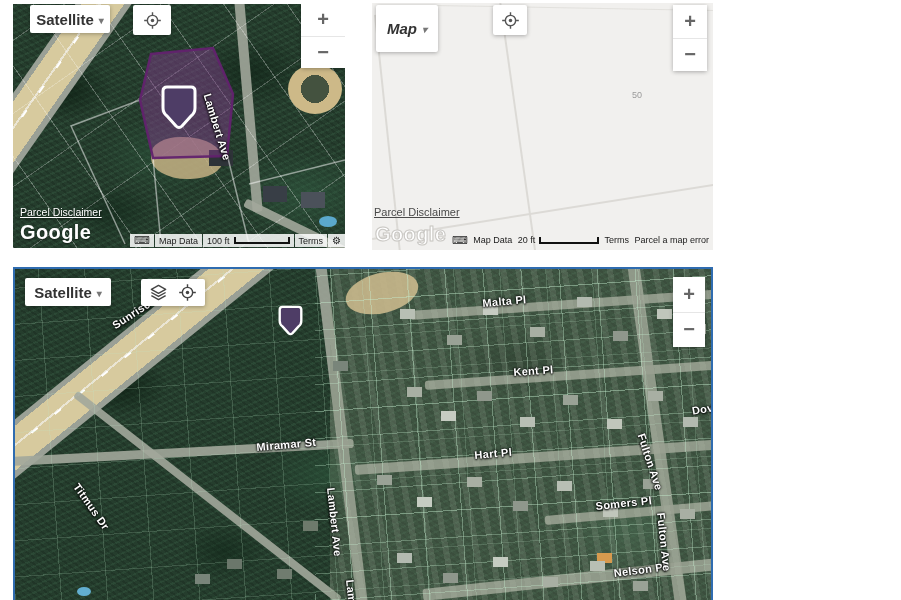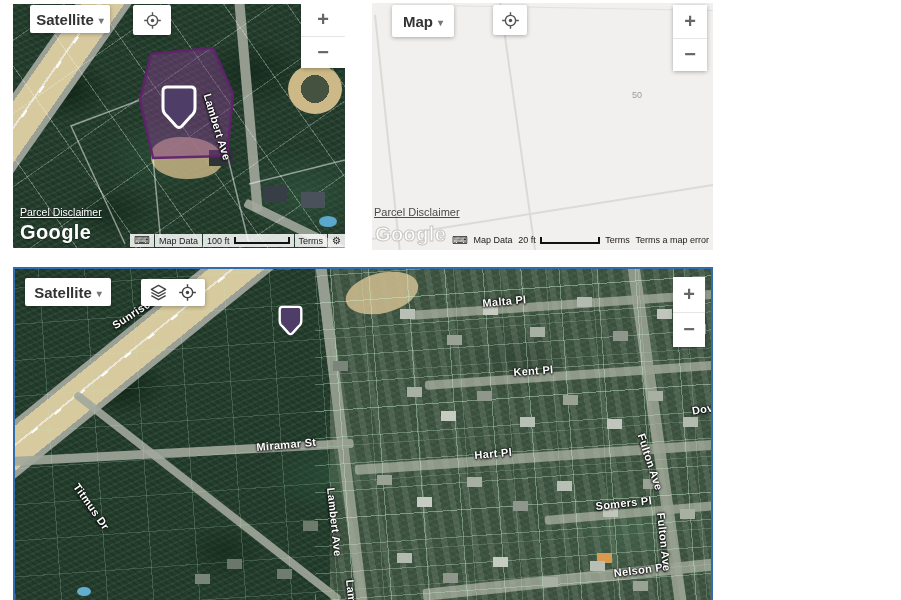--- a/index.html
+++ b/index.html
@@ -121,21 +121,21 @@
   </div>
 </div>
 
 <div class="map" id="map2" style="left:372px;top:3px;width:341px;height:247px;background:#f1f0ee;">
   <div class="map2line" style="left:2px;top:12px;width:2px;height:245px;transform:rotate(-6deg);"></div>
   <div class="map2line" style="left:127px;top:-2px;width:2px;height:255px;transform:rotate(-8deg);"></div>
   <div class="map2line" style="left:0;top:235px;width:348px;height:2px;transform:rotate(-9deg);"></div>
   <div class="map2line" style="left:60px;top:2px;width:285px;height:1px;transform:rotate(1deg);opacity:.7;"></div>
   <span style="position:absolute;left:260px;top:87px;font-size:9px;color:#9a9a9a;z-index:2;">50</span>
 
-  <div class="chip maptype" style="left:20px;top:2px;width:62px;height:32px;">
+  <div class="chip maptype" style="left:4px;top:2px;width:62px;height:47px;font-style:italic;">
     <span>Map</span>
     <span class="arrow">▾</span>
   </div>
   <div class="chip" style="left:121px;top:2px;width:34px;height:30px;">
     <svg width="19" height="19" viewBox="0 0 24 24">
       <circle cx="12" cy="12" r="6.5" fill="none" stroke="#555" stroke-width="1.8"></circle>
       <circle cx="12" cy="12" r="2.2" fill="#555"></circle>
       <path d="M12 1.5 V5 M12 19 V22.5 M1.5 12 H5 M19 12 H22.5" stroke="#555" stroke-width="1.8"></path>
     </svg>
   </div>
@@ -149,21 +149,21 @@
   <div class="attr plain" style="left:80px;right:4px;bottom:5px;">
     <span class="item">
         <span class="kbd">⌨</span>
       </span>
     <span class="item">Map Data</span>
     <span class="item">
         <span>20 ft</span>
         <span class="scalebar" style="width:56px;"></span>
       </span>
     <span class="item">Terms</span>
-    <span class="item">Terms a map error</span>
+    <span class="item">Parcel a map error</span>
   </div>
 </div>
 
 <div class="map" id="map3" style="left:13px;top:267px;width:700px;height:336px;
      border:2px solid #2f6cb0;box-sizing:border-box;">
   <div class="forest"></div>
   <div style="position:absolute;left:315px;top:0;right:0;bottom:0;z-index:1;
        background:rgba(128,142,120,.28);background-image:
        repeating-linear-gradient(80deg, rgba(185,195,178,.14) 0 6px, transparent 6px 15px);"></div>
   <div class="hwy" style="left:-129px;top:67px;width:480px;height:46px;transform:rotate(-39deg);">

